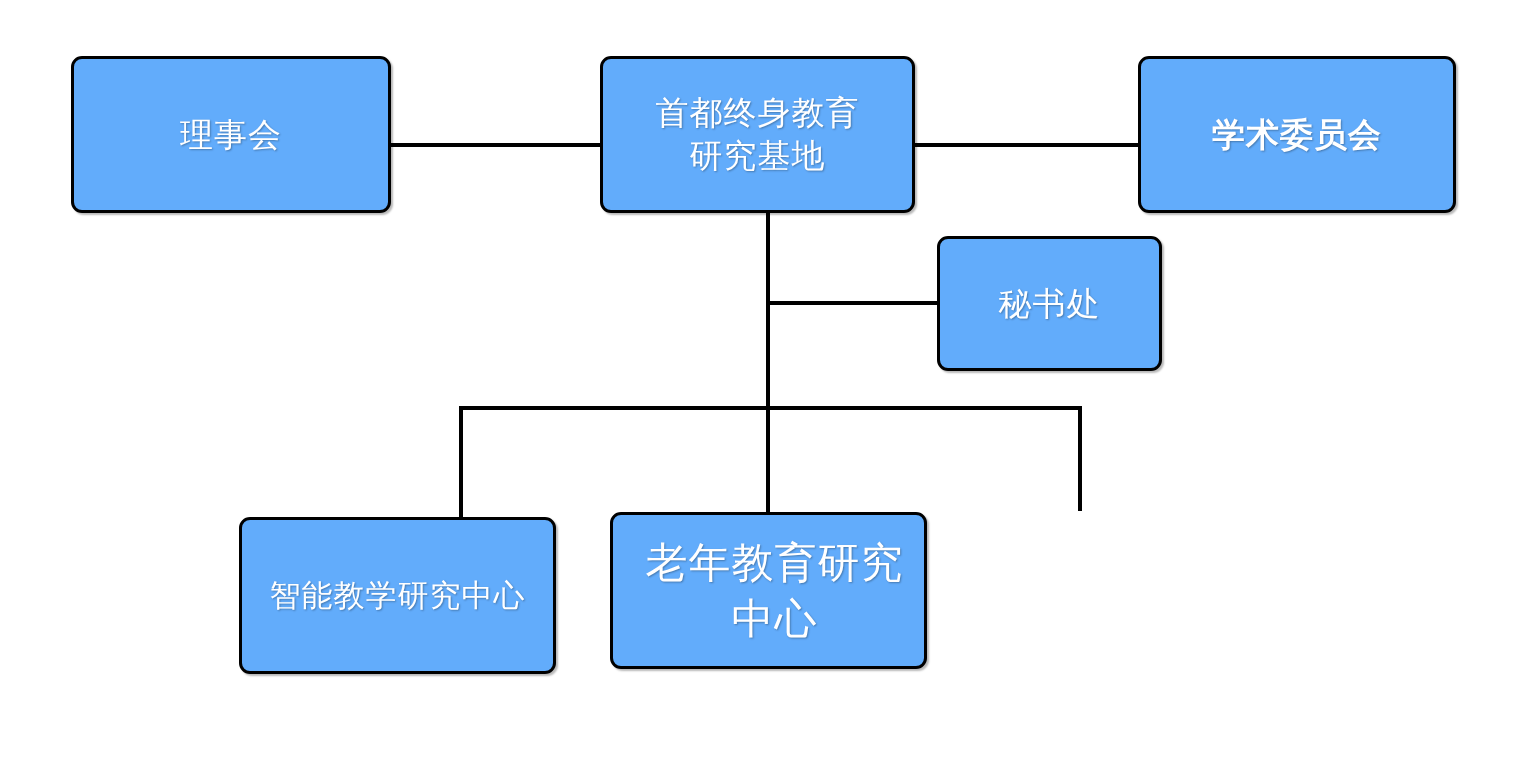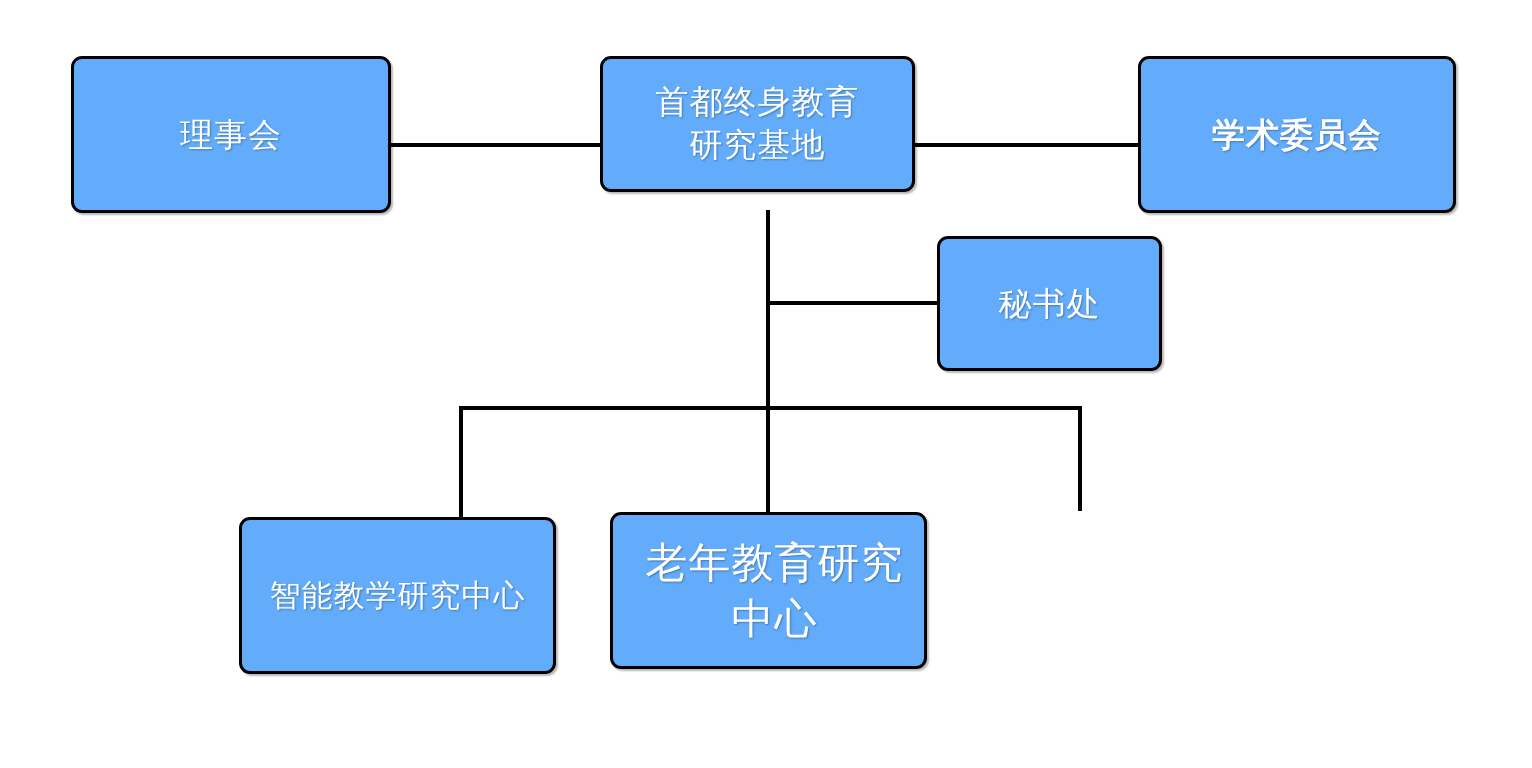--- a/index.html
+++ b/index.html
@@ -76,21 +76,21 @@
   <div class="connector" style="left:459px; top:406px; width:4px; height:115px;"></div>
 
   <div class="connector" style="left:766px; top:406px; width:4px; height:109px;"></div>
 
   <div class="connector" style="left:1078px; top:406px; width:4px; height:105px;"></div>
 
   <div class="node" style="left:59px; top:56px; width:320px; height:157px;margin-left:12px;">
     <span class="node-label">理事会</span>
   </div>
 
-  <div class="node" style="left:600px; top:56px; width:315px; height:136px;">
+  <div class="node" style="left:600px; top:56px; width:315px; height:157px;">
     <span class="node-label two-line">首都终身教育
 研究基地</span>
   </div>
 
   <div class="node" style="left:1138px; top:56px; width:318px; height:157px;font-weight:bold;">
     <span class="node-label">学术委员会</span>
   </div>
 
   <div class="node" style="left:937px; top:236px; width:225px; height:135px;align-items:center;">
     <span class="node-label">秘书处</span>

